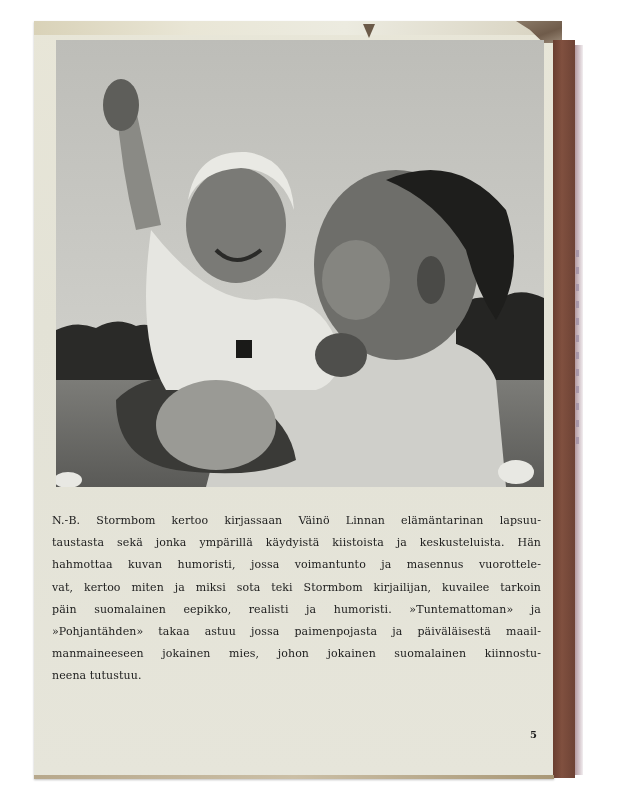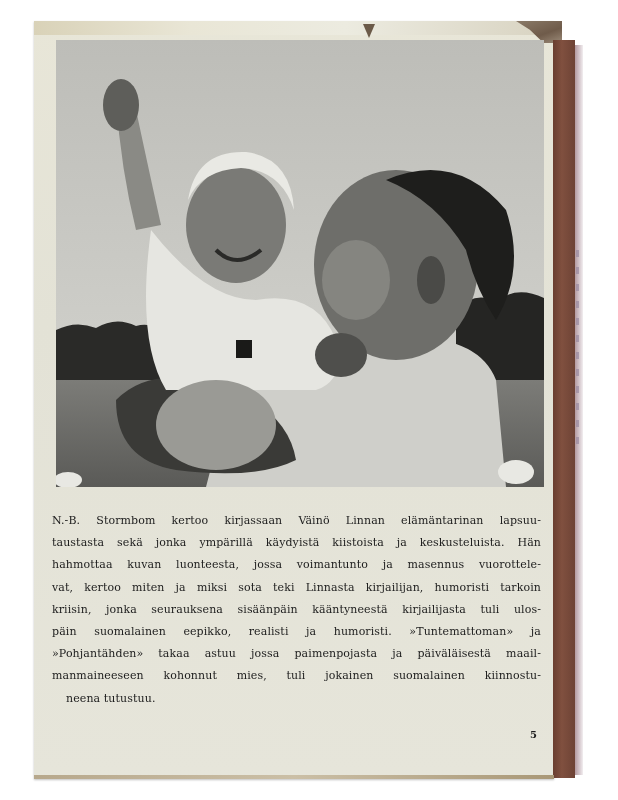--- a/index.html
+++ b/index.html
@@ -43,21 +43,21 @@
       position: absolute; left: 56px; top: 40px; width: 488px; height: 447px;
       background: #c9c9c4; overflow: hidden;
     }
     .photo svg { display: block; }
     .blurb {
       position: absolute; left: 52px; top: 510px; width: 489px;
       font-size: 11px; line-height: 22.2px; color: #1c1c1c;
       text-align: justify; letter-spacing: 0.1px;
     }
     .blurb .line { display: block; text-align-last: justify; white-space: nowrap; }
-    .blurb .line.last { text-align-last: left; margin-left: 14px; }
+    .blurb .line.last { text-align-last: left; }
     .page-num {
       position: absolute; left: 530px; top: 729px; font-size: 10px; font-weight: bold; color: #1c1c1c;
     }
     .bottom-edge {
       position: absolute; left: 34px; top: 775px; width: 520px; height: 4px;
       background: linear-gradient(90deg, #b7a88c, #cbbfa6, #a99877);
     }
   </style>
 </head>
 <body>
@@ -127,23 +127,22 @@
     <rect x="180" y="300" width="16" height="18" fill="#1a1a18"></rect>
 
     <ellipse cx="12" cy="440" rx="14" ry="8" fill="#e8e8e3"></ellipse>
     <ellipse cx="460" cy="432" rx="18" ry="12" fill="#e8e8e3"></ellipse>
   </svg>
 </div>
 
 <div class="blurb">
   <span class="line">N.-B. Stormbom kertoo kirjassaan Väinö Linnan elämäntarinan lapsuu-</span>
   <span class="line">taustasta sekä jonka ympärillä käydyistä kiistoista ja keskusteluista. Hän</span>
-  <span class="line">hahmottaa kuvan luonteesta, jossa voimantunto ja masennus vuorottele-</span>
-  <span class="line">vat, kertoo miten ja miksi sota teki Linnasta kirjailijan, humoristi tarkoin</span>
-  <span class="line">kriisin, jonka seurauksena sisäänpäin kääntyneestä kirjailijasta tuli ulos-</span>
+  <span class="line">hahmottaa kuvan humoristi, jossa voimantunto ja masennus vuorottele-</span>
+  <span class="line">vat, kertoo miten ja miksi sota teki Stormbom kirjailijan, kuvailee tarkoin</span>
   <span class="line">päin suomalainen eepikko, realisti ja humoristi. »Tuntemattoman» ja</span>
   <span class="line">»Pohjantähden» takaa astuu jossa paimenpojasta ja päiväläisestä maail-</span>
-  <span class="line">manmaineeseen kohonnut mies, tuli jokainen suomalainen kiinnostu-</span>
+  <span class="line">manmaineeseen jokainen mies, johon jokainen suomalainen kiinnostu-</span>
   <span class="line last">neena tutustuu.</span>
 </div>
 
 <div class="page-num">5</div>
 <div class="bottom-edge"></div>
 
 </body></html>

